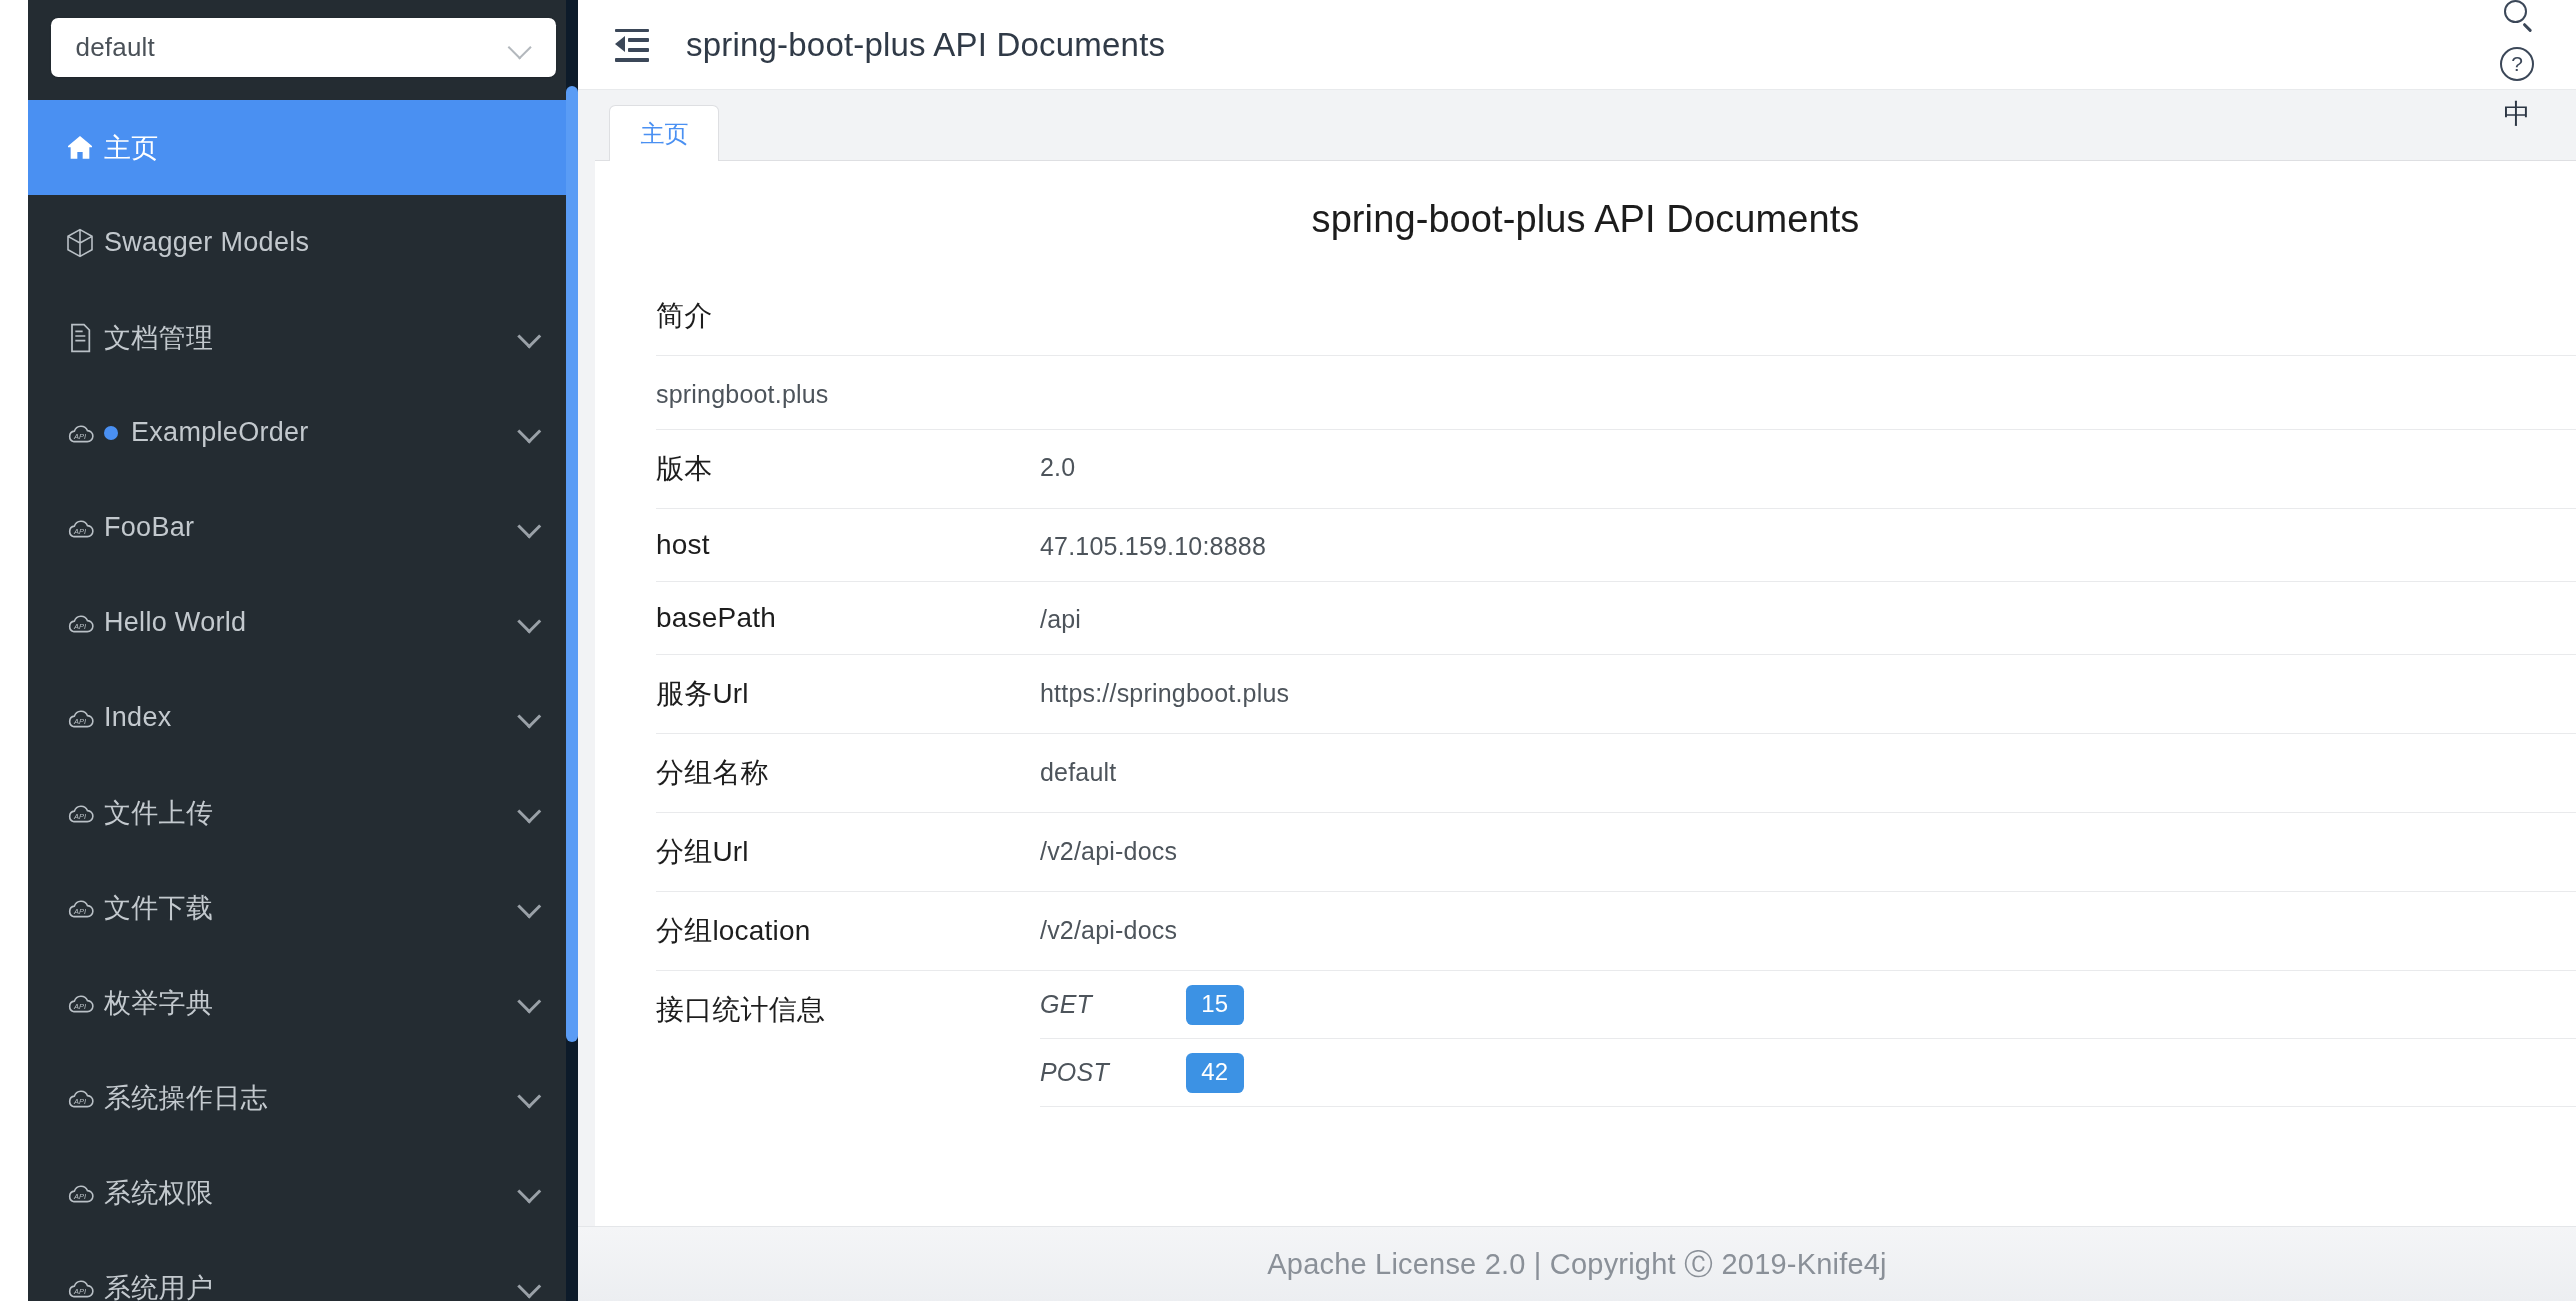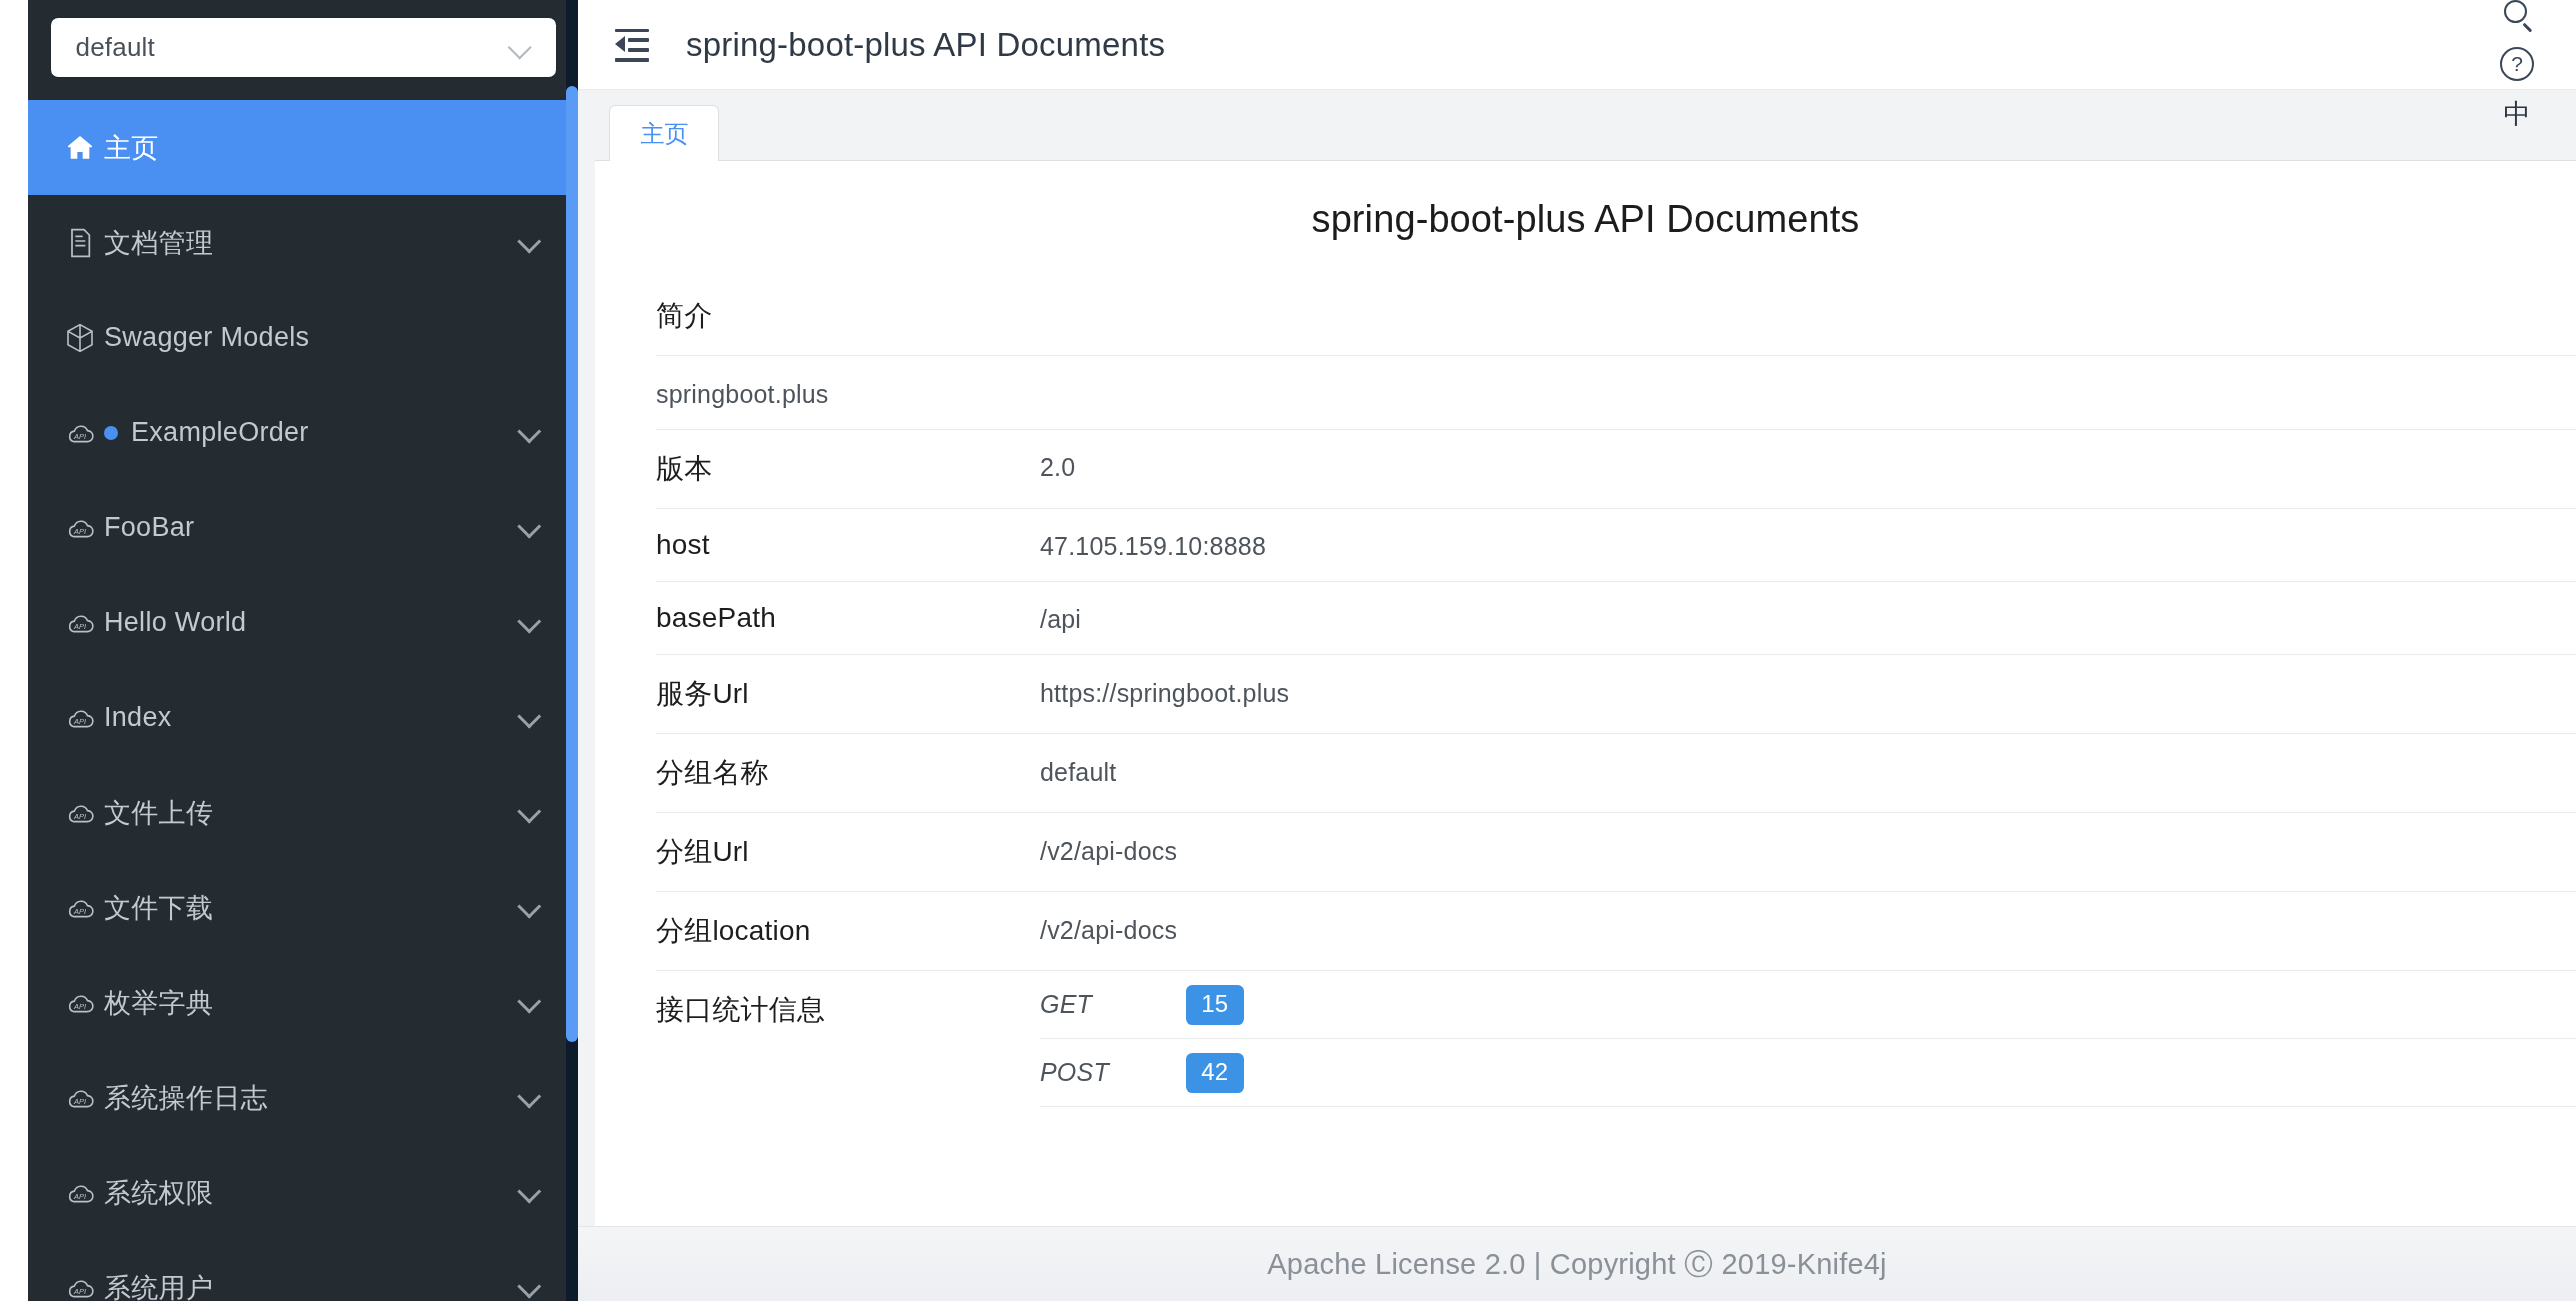--- a/index.html
+++ b/index.html
@@ -213,33 +213,33 @@
           <span class="mi-icon">
             <svg width="32" height="32" viewBox="0 0 24 24">
               <path d="M12 3 L3 10.5 V11.5 H5 V20 H10 V15 H14 V20 H19 V11.5 H21 V10.5 Z" fill="#ffffff"></path>
             </svg>
           </span>
           <span class="mi-label">主页</span>
         </div>
         <div class="menu-item">
           <span class="mi-icon">
             <svg width="32" height="32" viewBox="0 0 24 24">
+              <path d="M12 2 L21 7 V17 L12 22 L3 17 V7 Z M12 2 L12 12 M12 12 L21 7 M12 12 L3 7 M12 12 L12 22" fill="none" stroke="#b9c0c6" stroke-width="1.2"></path>
+            </svg>
+          </span>
+          <span class="mi-label">Swagger Models</span>
+        </div>
+        <div class="menu-item">
+          <span class="mi-icon">
+            <svg width="32" height="32" viewBox="0 0 24 24">
               <path d="M6 2 H15 L19 6 V22 H6 Z M8.5 7 H14 M8.5 10.5 H16 M8.5 14 H16" fill="none" stroke="#b9c0c6" stroke-width="1.3"></path>
             </svg>
           </span>
           <span class="mi-label">文档管理</span>
           <span class="mi-chev"></span>
-        </div>
-        <div class="menu-item">
-          <span class="mi-icon">
-            <svg width="32" height="32" viewBox="0 0 24 24">
-              <path d="M12 2 L21 7 V17 L12 22 L3 17 V7 Z M12 2 L12 12 M12 12 L21 7 M12 12 L3 7 M12 12 L12 22" fill="none" stroke="#b9c0c6" stroke-width="1.2"></path>
-            </svg>
-          </span>
-          <span class="mi-label">Swagger Models</span>
         </div>
         <div class="menu-item">
           <span class="mi-icon">
             <svg width="32" height="32" viewBox="0 0 24 24" style="font-size:30px">
               <path d="M7.5 18.5 A4 4 0 0 1 7.8 10.6 A5.2 5.2 0 0 1 17.6 10.2 A3.9 3.9 0 0 1 17.4 18.5 Z" fill="none" stroke="#b9c0c6" stroke-width="1.2"></path>
               <text x="12" y="16.3" text-anchor="middle" font-size="5.6" font-style="italic" fill="#b9c0c6" font-family="Liberation Sans, sans-serif">API</text>
             </svg>
           </span>
           <span class="mi-dot"></span>
           <span class="mi-label">ExampleOrder</span>

